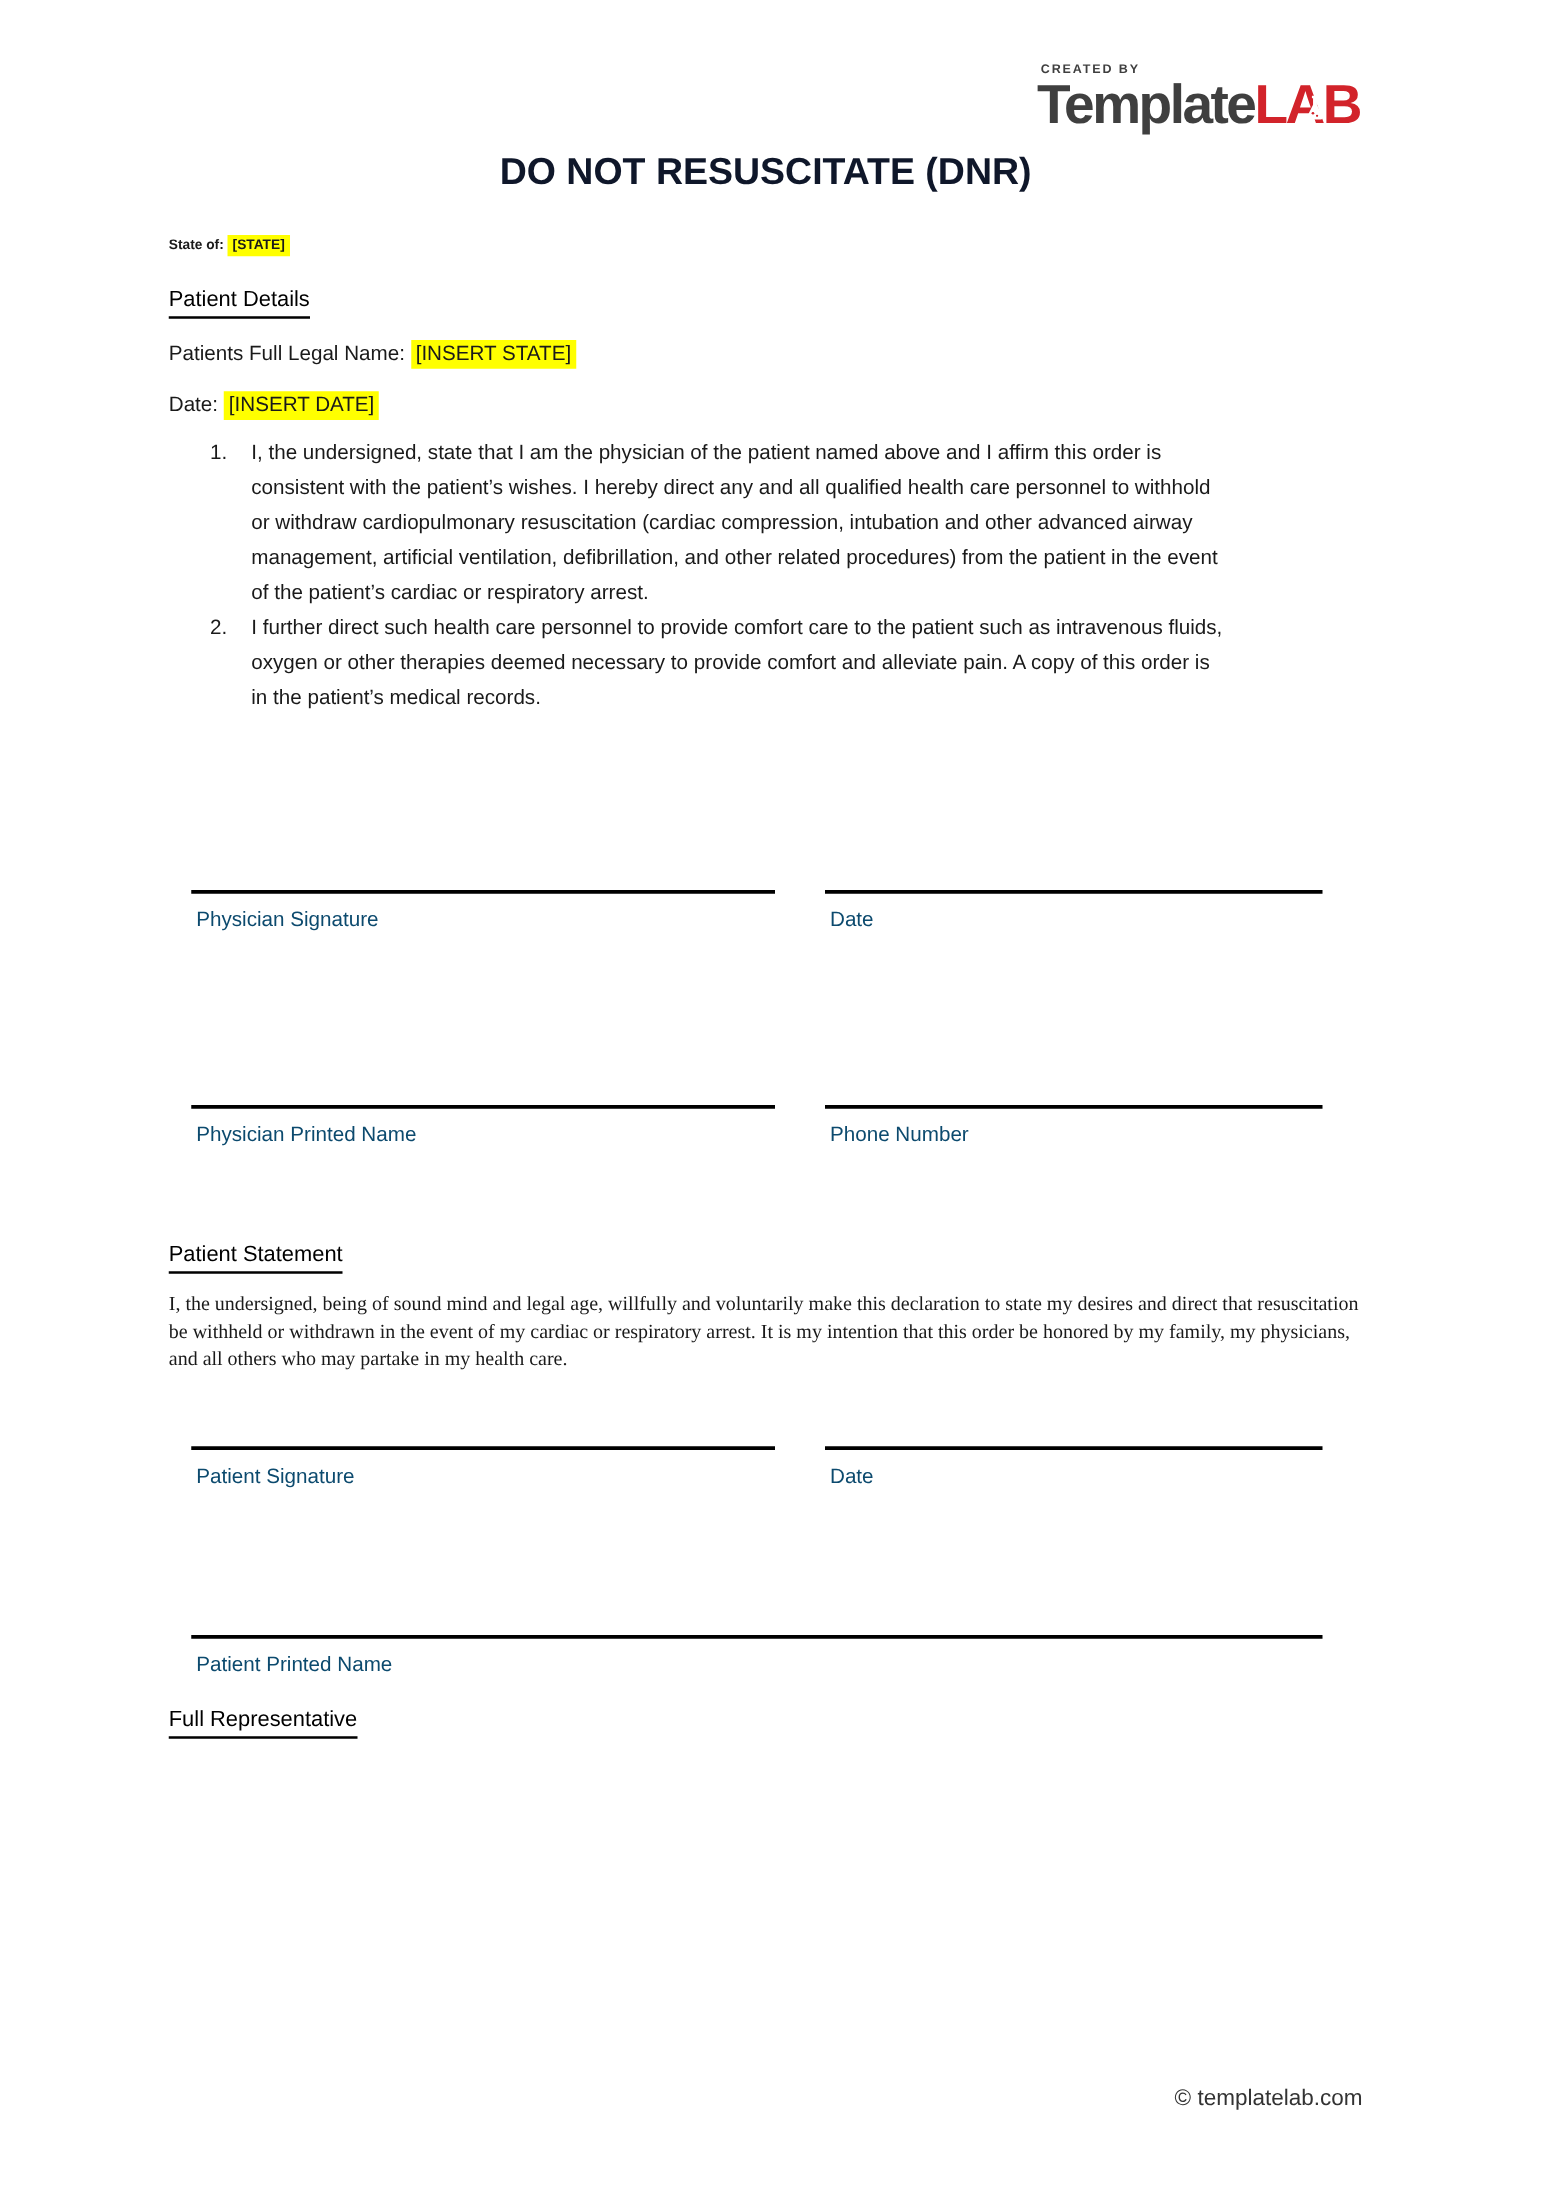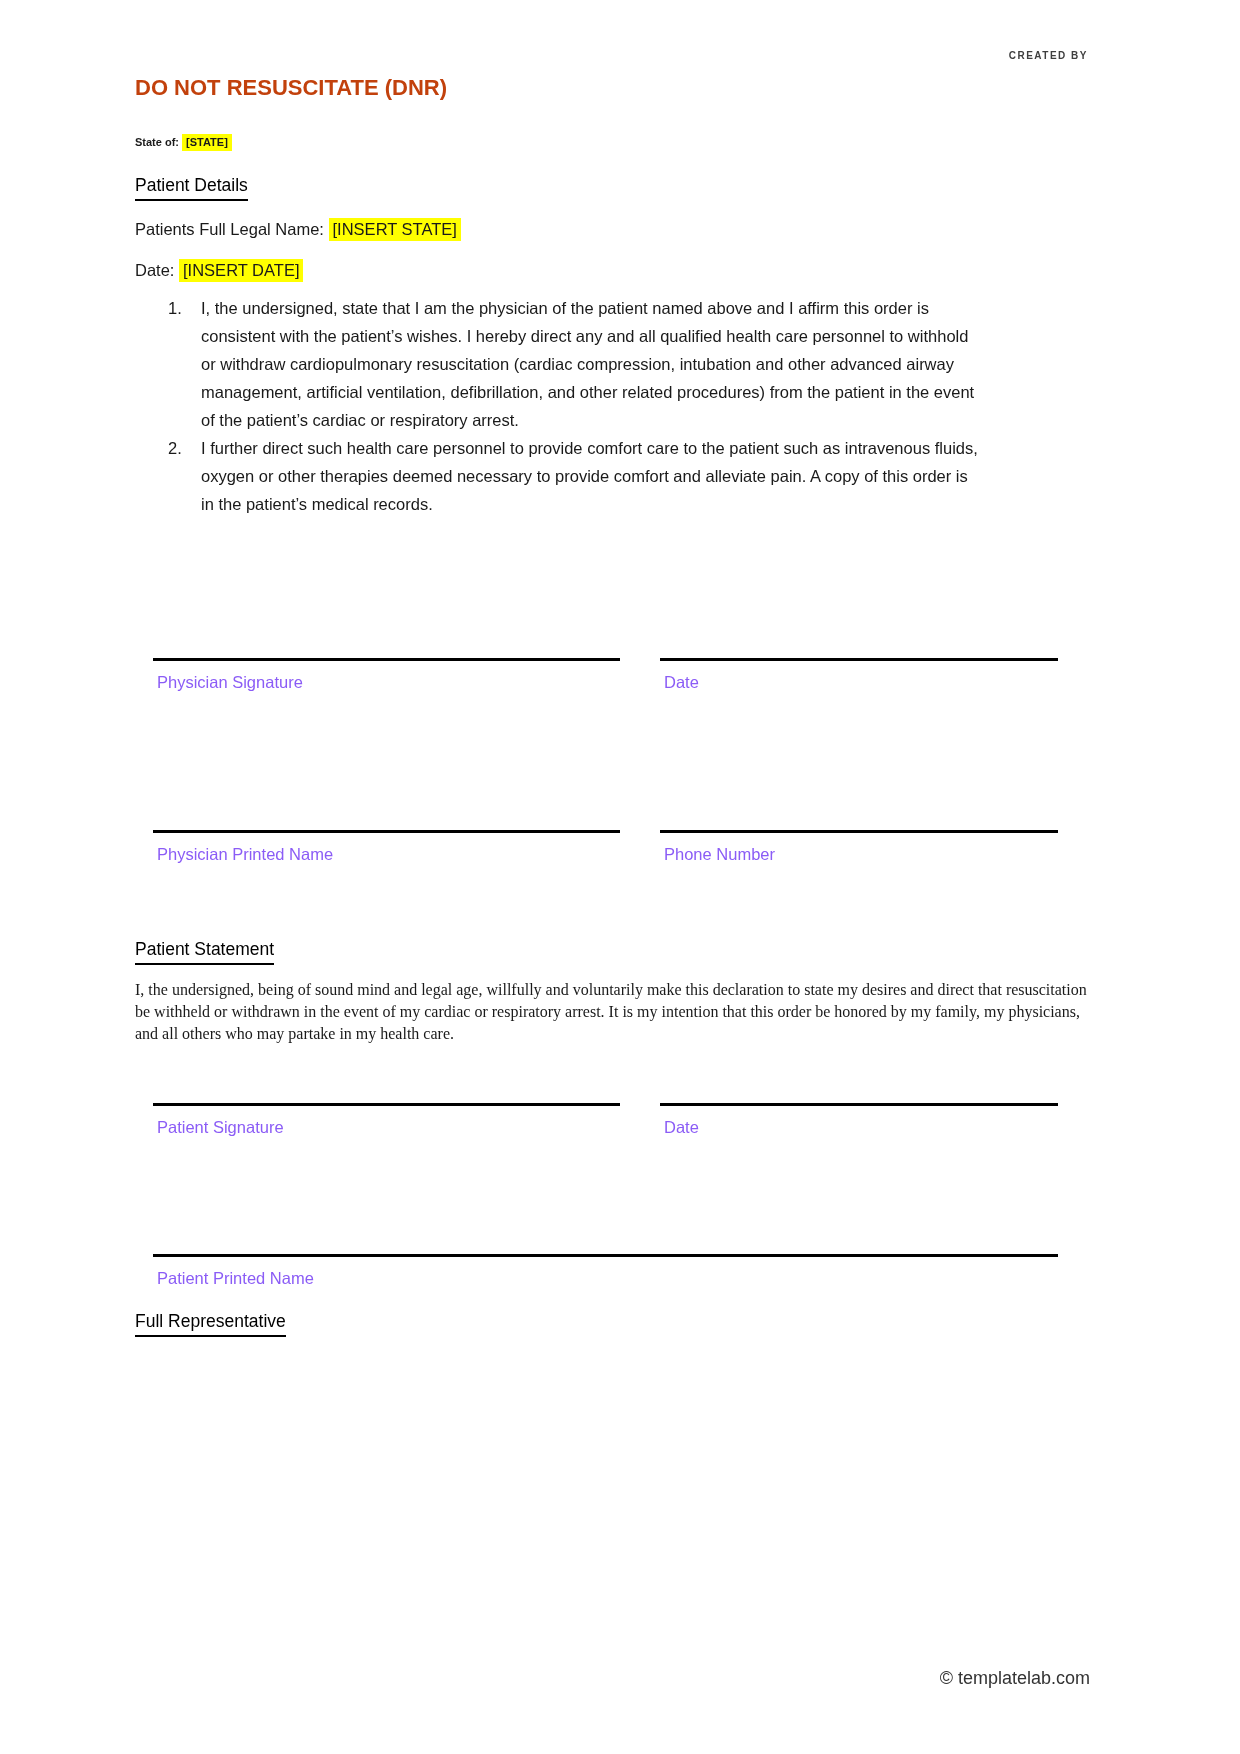--- a/index.html
+++ b/index.html
@@ -45,24 +45,24 @@
     position: absolute;
     left: 38px;
     bottom: 9px;
     width: 20px;
     height: 23px;
     pointer-events: none;
   }
 
   
   .doc-title {
-    text-align: left;
-    font-size: 22px;
+    text-align: center;
+    font-size: 30px;
     font-weight: 700;
-    color: #c2410c;
+    color: #0f172a;
     margin-top: 14px;
     letter-spacing: 0px;
   }
 
   
   .text-line { font-size: 16.5px; line-height: 26px; }
   .bold { font-weight: 700; }
   .hl {
     background: #ffff00;
     padding: 2px 4px 3px 4px;
@@ -106,21 +106,21 @@
     width: 905px;
   }
   .sig-col-left { width: 467px; margin-right: 40px; }
   .sig-col-right { width: 398px; }
   .sig-rule { border-top: 3px solid #000; height: 0; }
   .sig-label {
     font-size: 16.5px;
     line-height: 26px;
     padding-top: 8px;
     padding-left: 4px;
-    color: #8b5cf6;
+    color: #0c4a6e;
   }
   .row-1 { margin-top: 140px; }
   .row-2 { margin-top: 135px; }
   .patient-heading { margin-top: 72px; }
   .statement-para {
     margin-top: 14px;
     font-size: 16px;
     line-height: 22px;
     max-width: 958px;
     font-family: Liberation Serif, serif;
@@ -139,20 +139,27 @@
   }
 </style>
 </head>
 <body>
 
 <div class="page">
   <div class="content">
 
     <div class="logo-block">
       <div class="created-by">CREATED BY</div>
+      <div class="wordmark">
+        <span class="brand-template">Template</span><span class="brand-lab" style="color:#d2232a;"><span>LAB</span><svg class="flask-icon-svg" viewBox="0 0 24 28">
+              <path d="M9 2h6v2.4h-1.1v6.2l5.6 11.2c.8 1.6-.3 3.2-2 3.2H6.5c-1.7 0-2.8-1.6-2-3.2l5.6-11.2V4.4H9z" fill="#ffffff"></path>
+              <circle cx="10" cy="19" r="1.3" fill="#d2232a"></circle>
+              <circle cx="14" cy="21.5" r="1.1" fill="#d2232a"></circle>
+            </svg></span>
+      </div>
     </div>
 
     <h1 class="doc-title">DO NOT RESUSCITATE (DNR)</h1>
 
     <div class="text-line state-line">
       <span class="bold">State of:</span>
       <span class="hl bold">[STATE]</span>
     </div>
 
     <h2 class="section-heading"><span class="hd">Patient Details</span></h2>

